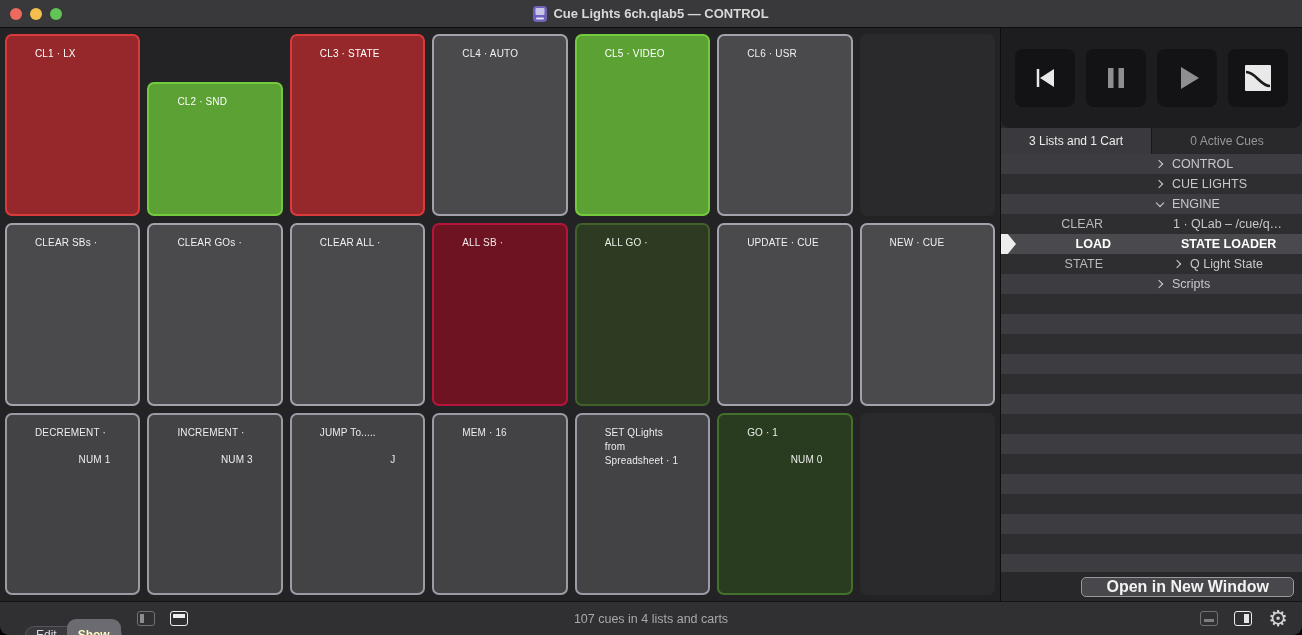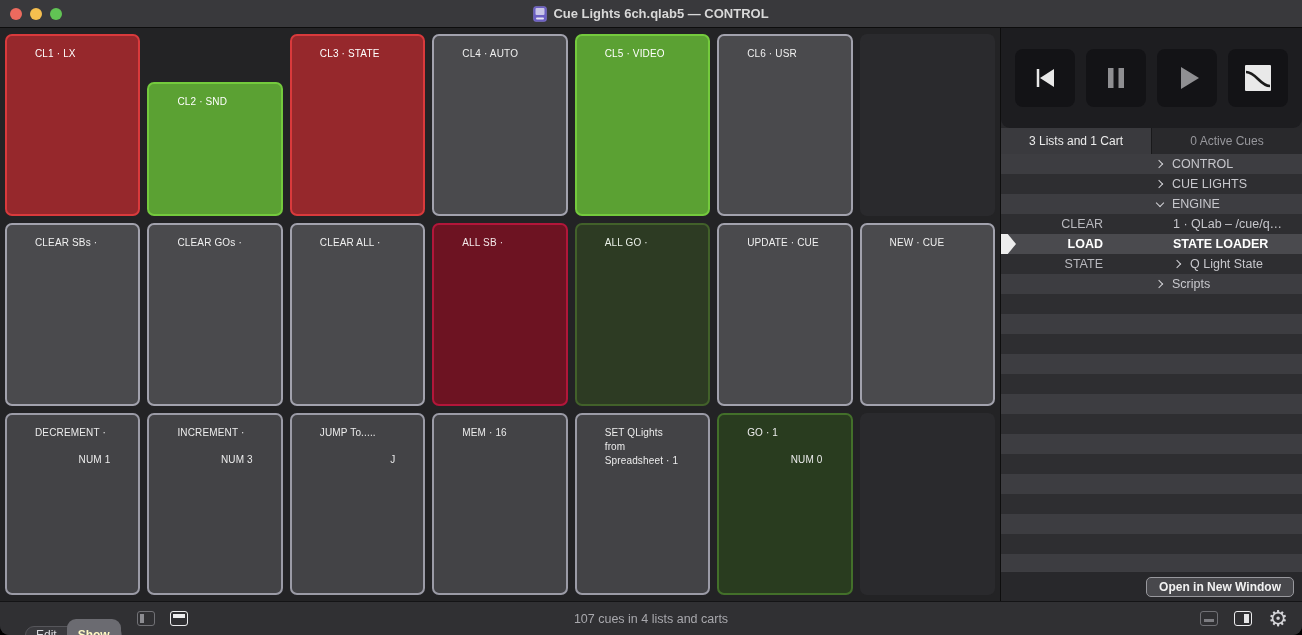--- a/index.html
+++ b/index.html
@@ -39,39 +39,39 @@
   .tabs { height:26px; flex:0 0 auto; display:flex;text-align:center; }
   .tab { flex:1; display:flex; align-items:center; justify-content:center;
          font-size:12px; color:#97979c; background:#29292c; }
   .tab.active { background:#3a3a3e; color:#ececec; }
   .tab + .tab { border-left:1px solid #19191b; }
 
   .cuelist { flex:1; overflow:hidden; }
   .lrow { height:20px; display:flex; align-items:center; font-size:12.5px; position:relative; }
   .lrow.even { background:#3d3d41; }
   .lrow.odd  { background:#2e2e31; }
-  .lrow.selected { background:#4a4a4e; }
+  .lrow.selected { background:#4a4a4e;padding-left:8px; }
   .lrow.selected::before { content:""; position:absolute; left:0; top:0; bottom:0; width:15px;
           background:#ededed; clip-path:polygon(0 0,45% 0,100% 50%,45% 100%,0 100%); }
   .lrow .num { width:150px; flex:0 0 auto; text-align:right; padding-right:48px;
                color:#b9b9be; white-space:nowrap; }
   .lrow.selected .num { color:#fff; font-weight:bold; }
   .lrow .nm { flex:1; min-width:0; display:flex; align-items:center; color:#c7c7cc; }
   .lrow .nmt { white-space:nowrap; overflow:hidden; }
   .lrow.selected .nm, .lrow.selected .nmt { color:#fff; font-weight:bold; }
   .chev { width:11px; height:10px; margin-right:6px; position:relative; flex:0 0 auto; }
   .chev::before { content:""; position:absolute; width:5px; height:5px;
                   border-right:1.8px solid #d2d2d7; border-bottom:1.8px solid #d2d2d7; }
   .chev.right::before { transform:rotate(-45deg); left:1px; top:2px; }
   .chev.down::before  { transform:rotate(45deg);  left:2px; top:0.5px; }
 
   .list-footer { height:30px; flex:0 0 auto; border-top:1px solid #3e3e42; background:#28282b;
                  display:flex; align-items:center; justify-content:flex-end; padding-right:8px; }
-  .open-btn { height:20px; padding:0 12px; background:#48484c; border:1px solid #98989d;
-              border-radius:5px; color:#f2f2f2; font-size:12px; font-weight:bold;
+  .open-btn { height:20px; padding:0 24px; background:#48484c; border:1px solid #98989d;
+              border-radius:5px; color:#f2f2f2; font-size:16px; font-weight:bold;
               display:flex; align-items:center; }
 
   
   .bottombar { height:34px; flex:0 0 auto; background:#303033; border-top:1px solid #141416;
                display:flex; align-items:center; position:relative; }
   .seg { margin-left:25px; height:18px; display:flex; align-items:center;
          background:#3a3a3e; border:1px solid #56565b; border-radius:9px; font-size:12px;margin-top:32px; }
   .seg-edit { padding:0 10px; color:#dadade; }
   .seg-show { padding:4px 11px; height:32px; display:flex; align-items:center;
               background:#6b6b71; border-radius:9px; color:#fef9c3; font-weight:bold; }

